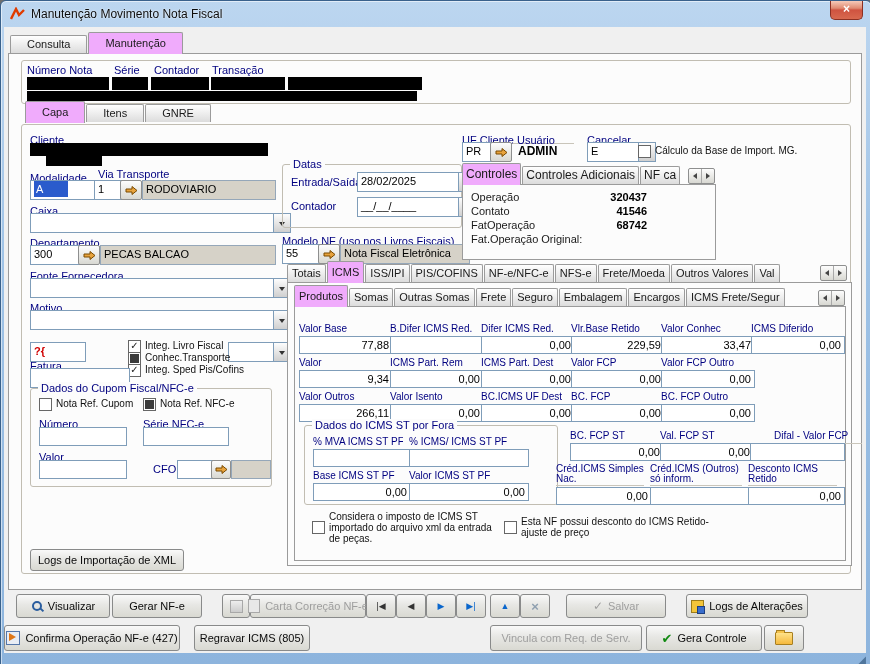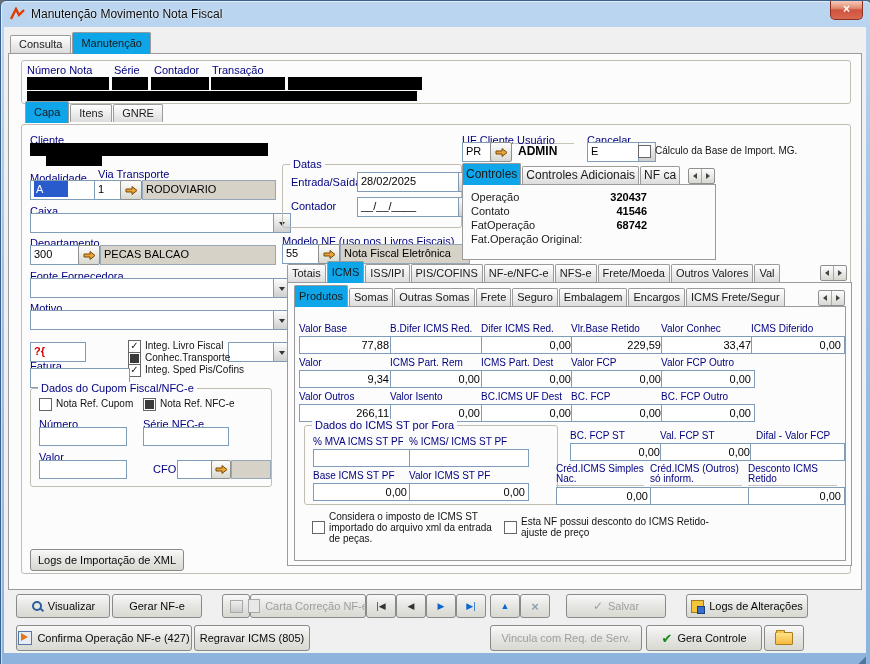--- a/index.html
+++ b/index.html
@@ -4,24 +4,24 @@
 <style>
   html,body{margin:0;padding:0}
   body{background:#6e6e6e;font-family:"Liberation Sans","DejaVu Sans",sans-serif}
   .win{position:relative;width:870px;height:664px;background:linear-gradient(#bcd6f0,#9ec2e6 40%,#8db4dd);border:1px solid #39618c;border-radius:6px 6px 2px 2px;box-shadow:inset 0 0 0 1px rgba(255,255,255,.55)}
   .abs{position:absolute}
   .titlebar{position:absolute;left:0;top:0;right:0;height:26px;display:flex;align-items:center;gap:6px;padding-left:9px}
   .title{font-size:12px;color:#0c0c0c;text-shadow:0 0 2px #fff}
   .close{position:absolute;top:0;right:8px;width:31px;height:18px;background:linear-gradient(#f6cab9,#e08b72 40%,#cf5340 50%,#d8694f);border:1px solid #8c3022;border-top:none;border-radius:0 0 5px 5px;color:#fff;font-weight:bold;font-size:12px;text-align:center;line-height:16px}
   .client{position:absolute;left:3px;top:26px;width:862px;height:626px;background:#f0f0f0}
   .tabflex{position:absolute;display:flex;align-items:flex-end}
-  .tb{height:17px;line-height:17px;padding:0 8px;font-size:11px;color:#1a1a1a;background:linear-gradient(#ffffff,#dcdcdc);border:1px solid #9b9b9b;border-bottom:none;border-radius:2px 2px 0 0;margin-right:1px;white-space:nowrap}
+  .tb{height:17px;line-height:17px;padding:0 16px;font-size:11px;color:#1a1a1a;background:linear-gradient(#ffffff,#dcdcdc);border:1px solid #9b9b9b;border-bottom:none;border-radius:2px 2px 0 0;margin-right:1px;white-space:nowrap}
   .tb.sm{padding:0 4px}
   .tb.xs{padding:0 3px;font-size:12px}
-  .tb.act{height:21px;line-height:20px;background:#0ea5e9;position:relative;z-index:5;margin-bottom:-1px}
+  .tb.act{height:21px;line-height:20px;background:#f0abfc;position:relative;z-index:5;margin-bottom:-1px}
   .page{position:absolute;left:4px;top:26px;width:852px;height:535px;border:1px solid #9b9b9b;background:#fcfcfc}
   .gb{position:absolute;border:1px solid #c1bdb2;border-radius:3px}
   .gt{position:absolute;top:-7px;left:7px;background:#fcfcfc;padding:0 3px;font-size:11px;color:#000080;white-space:nowrap}
   .lbl{font-size:11px;color:#000080;white-space:nowrap}
   .lblrow{position:absolute;border-bottom:1px solid #c9c5ba;height:13px}
   .black{position:absolute;background:#000}
   .f{position:absolute;background:#fff;border:1px solid #7f9db9;font-size:11px;line-height:16px;padding:0 3px;white-space:nowrap;overflow:hidden;color:#000}
   .f.num{text-align:right}
   .f.gray{background:#d6d2c8;border-color:#95a7b9}
   .f.red{color:#d00000;font-weight:bold}
@@ -329,21 +329,21 @@
             <div class="flbl" style="left:8px;top:44px;width:90px">Base ICMS ST PF</div>
             <div class="flbl" style="left:104px;top:44px;width:112px">Valor ICMS ST PF</div>
             <div class="f num" style="left:8px;top:57px;width:90px;height:16px">0,00</div>
             <div class="f num" style="left:104px;top:57px;width:112px;height:16px">0,00</div>
           </div>
 
           <div class="flbl" style="left:282px;top:147px;width:86px">BC. FCP ST</div>
           <div class="f num" style="left:282px;top:160px;width:86px;height:16px">0,00</div>
           <div class="flbl" style="left:372px;top:147px;width:86px">Val. FCP ST</div>
           <div class="f num" style="left:372px;top:160px;width:86px;height:16px">0,00</div>
-          <div class="flbl" style="left:468px;top:147px;width:88px">Difal - Valor FCP</div>
+          <div class="flbl" style="left:486px;top:147px;width:88px">Difal - Valor FCP</div>
           <div class="f num" style="left:462px;top:160px;width:87px;height:16px"></div>
 
           <div class="flbl2" style="left:268px;top:181px;width:88px">Créd.ICMS Simples Nac.</div>
           <div class="f num" style="left:268px;top:204px;width:88px;height:16px">0,00</div>
           <div class="flbl2" style="left:362px;top:181px;width:92px">Créd.ICMS (Outros) só inform.</div>
           <div class="f num" style="left:362px;top:204px;width:92px;height:16px"></div>
           <div class="flbl2" style="left:460px;top:181px;width:89px">Desconto ICMS Retido</div>
           <div class="f num" style="left:460px;top:204px;width:89px;height:16px">0,00</div>
 
           <div class="cb c" style="left:24px;top:228px;width:190px">
@@ -393,21 +393,21 @@
       </div>
     <div class="btn dis" style="left:562px;top:567px;width:98px;height:22px">
         <span class="ck-gray">✓</span>
         <span>Salvar</span>
       </div>
     <div class="btn" style="left:682px;top:567px;width:120px;height:22px">
         <span class="ic-logs"></span>
         <span>Logs de Alterações</span>
       </div>
 
-    <div class="btn" style="left:12px;top:598px;width:174px;height:24px">
+    <div class="btn" style="left:0;top:598px;width:174px;height:24px">
         <span class="ic-conf"></span>
         <span>Confirma Operação NF-e (427)</span>
       </div>
     <div class="btn" style="left:190px;top:598px;width:114px;height:24px">
         <span>Regravar ICMS (805)</span>
       </div>
     <div class="btn dis" style="left:486px;top:598px;width:150px;height:24px">
         <span>Vincula com Req. de Serv.</span>
       </div>
     <div class="btn" style="left:642px;top:598px;width:114px;height:24px">

